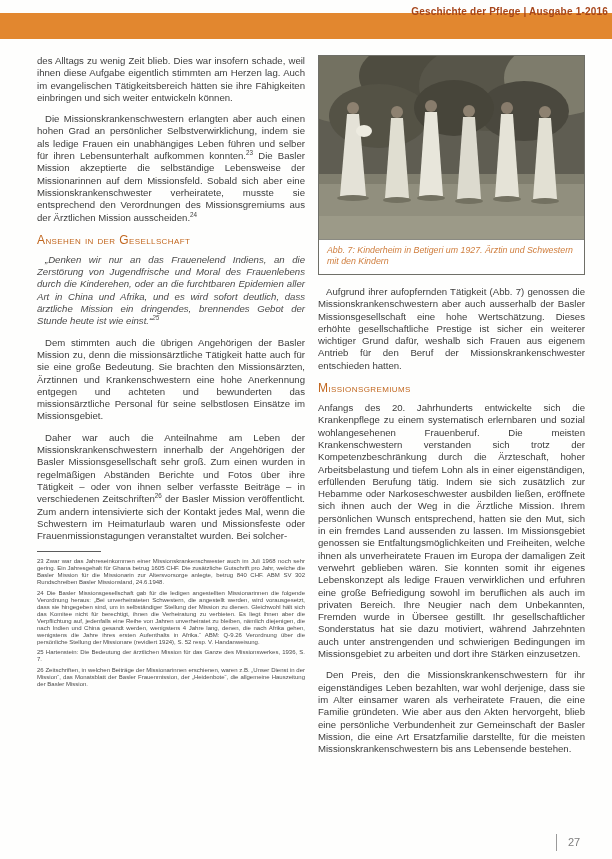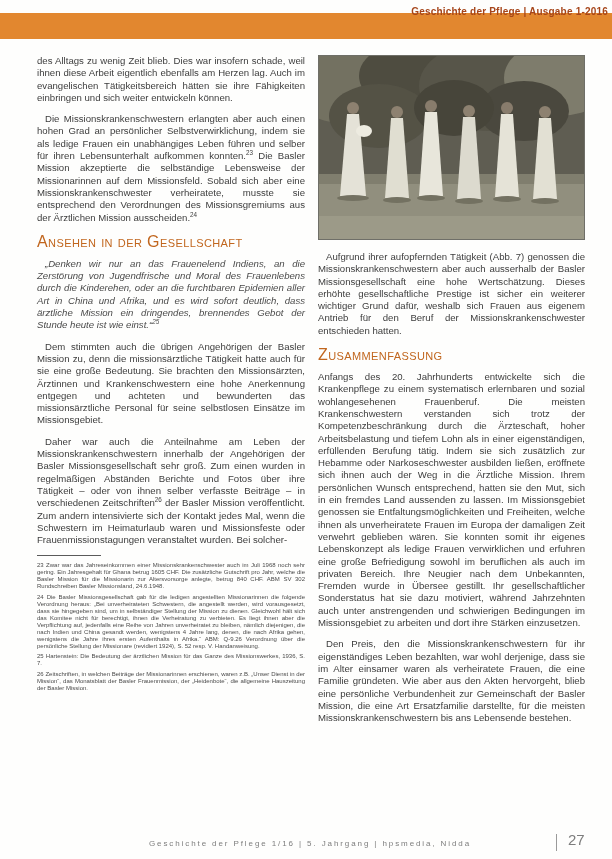--- a/index.html
+++ b/index.html
@@ -21,53 +21,53 @@
   .col-right { left:318px; width:267px; }
   .para {
     font-size:9.6px; line-height:12.3px; text-align:justify;
     color:#3d3d3d; margin:0 0 9px 0; text-indent:8px;
   }
   .para.first { text-indent:0; }
   .para.quote { font-style:italic; color:#4a4a4a; }
   sup.fnref { font-size:6.3px; line-height:0; vertical-align:super; }
   .section-heading {
     font-variant:small-caps; font-weight:normal; color:#c1661e;
-    font-size:16px; letter-spacing:0.4px; margin:4px 0 7px 0;
+    font-size:12px; letter-spacing:0.4px; margin:4px 0 7px 0;
   }
   
   .fn-rule { width:64px; height:0; border-top:1px solid #5a5a5a; margin:6px 0 6px 0; }
   .footnote {
     font-size:6px; line-height:7px; text-align:justify; color:#4b4b4b;
     margin:0 0 3.5px 0;
   }
   
   .figure { border:1px solid #6f6f68; background:#fff; margin-bottom:11px; }
   .figure svg { display:block; width:100%; height:183px; }
   .figure-caption {
     padding:5px 8px 7px 8px; font-size:8.8px; line-height:11px;
     font-style:italic; color:#cf7e3e; border-top:1px solid #8a8a82;
   }
   
   .footer-text {
     position:absolute; left:90px; width:440px; bottom:11px; text-align:center;
     font-size:8px; letter-spacing:1.9px; color:#7d7d7d; white-space:nowrap;
   }
   .footer-divider { position:absolute; left:556px; bottom:8px; width:1px; height:17px; background:#9a9a9a; }
-  .page-number { position:absolute; left:568px; bottom:11px; font-size:15px; color:#7d7d7d; }
+  .page-number { position:absolute; left:568px; bottom:11px; font-size:11px; color:#7d7d7d; }
 </style>
 </head>
 <body>
 
 <div class="page">
 
   <div class="band"></div>
   <div class="band-title">Geschichte der Pflege | Ausgabe 1-2016</div>
 
   <div class="col col-left">
-    <p class="para first">des Alltags zu wenig Zeit blieb. Dies war insofern schade, weil ihnen diese Arbeit eigentlich ebenfalls am Herzen lag. Auch im evangelischen Tätigkeitsbereich hätten sie ihre Fähigkeiten einbringen und sich weiter entwickeln können.</p>
+    <p class="para first">des Alltags zu wenig Zeit blieb. Dies war insofern schade, weil ihnen diese Aufgabe eigentlich stimmten am Herzen lag. Auch im evangelischen Tätigkeitsbereich hätten sie ihre Fähigkeiten einbringen und sich weiter entwickeln können.</p>
 
     <p class="para"><span>Die Missionskrankenschwestern erlangten aber auch einen hohen Grad an persönlicher Selbstverwirklichung, indem sie als ledige Frauen ein unabhängiges Leben führen und selber für ihren Lebensunterhalt aufkommen konnten.</span><sup class="fnref">23</sup><span> Die Basler Mission akzeptierte die selbständige Lebensweise der Missionarinnen auf dem Missionsfeld. Sobald sich aber eine Missionskrankenschwester verheiratete, musste sie entsprechend den Verordnungen des Missionsgremiums aus der Ärztlichen Mission ausscheiden.</span><sup class="fnref">24</sup></p>
 
     <h2 class="section-heading">Ansehen in der Gesellschaft</h2>
 
 
     <p class="para quote"><span>„Denken wir nur an das Frauenelend Indiens, an die Zerstörung von Jugendfrische und Moral des Frauenlebens durch die Kinderehen, oder an die furchtbaren Epidemien aller Art in China und Afrika, und es wird sofort deutlich, dass ärztliche Mission ein dringendes, brennendes Gebot der Stunde heute ist wie einst.“</span><sup class="fnref">25</sup></p>
 
     <p class="para">Dem stimmten auch die übrigen Angehörigen der Basler Mission zu, denn die missionsärztliche Tätigkeit hatte auch für sie eine große Bedeutung. Sie brachten den Missionsärzten, Ärztinnen und Krankenschwestern eine hohe Anerkennung entgegen und achteten und bewunderten das missionsärztliche Personal für seine selbstlosen Einsätze im Missionsgebiet.</p>
 
@@ -120,29 +120,29 @@
 
         <ellipse cx="34" cy="142" rx="16" ry="3" fill="#6e6e60"></ellipse>
         <ellipse cx="78" cy="144" rx="14" ry="3" fill="#6e6e60"></ellipse>
         <ellipse cx="112" cy="142" rx="14" ry="3" fill="#6e6e60"></ellipse>
         <ellipse cx="150" cy="145" rx="14" ry="3" fill="#6e6e60"></ellipse>
         <ellipse cx="188" cy="143" rx="14" ry="3" fill="#6e6e60"></ellipse>
         <ellipse cx="226" cy="145" rx="14" ry="3" fill="#6e6e60"></ellipse>
 
         <rect x="0" y="0" width="265" height="183" fill="#b39a6e" opacity="0.08"></rect>
       </svg>
+      <figcaption class="figure-caption">Abb. 7: Kinderheim in Betigeri um 1927. Ärztin und Schwestern mit den Kindern</figcaption>
     </figure>
 
 
     <p class="para">Aufgrund ihrer aufopfernden Tätigkeit (Abb. 7) genossen die Missionskrankenschwestern aber auch ausserhalb der Basler Missionsgesellschaft eine hohe Wertschätzung. Dieses erhöhte gesellschaftliche Prestige ist sicher ein weiterer wichtiger Grund dafür, weshalb sich Frauen aus eigenem Antrieb für den Beruf der Missionskrankenschwester entschieden hatten.</p>
 
-    <h2 class="section-heading">Zusammenfassung</h2>
+    <h2 class="section-heading">Missionsgremiums</h2>
 
     <p class="para first">Anfangs des 20. Jahrhunderts entwickelte sich die Krankenpflege zu einem systematisch erlernbaren und sozial wohlangesehenen Frauenberuf. Die meisten Krankenschwestern verstanden sich trotz der Kompetenzbeschränkung durch die Ärzteschaft, hoher Arbeitsbelastung und tiefem Lohn als in einer eigenständigen, erfüllenden Berufung tätig. Indem sie sich zusätzlich zur Hebamme oder Narkoseschwester ausbilden ließen, eröffnete sich ihnen auch der Weg in die Ärztliche Mission. Ihrem persönlichen Wunsch entsprechend, hatten sie den Mut, sich in ein fremdes Land aussenden zu lassen. Im Missionsgebiet genossen sie Entfaltungsmöglichkeiten und Freiheiten, welche ihnen als unverheiratete Frauen im Europa der damaligen Zeit verwehrt geblieben wären. Sie konnten somit ihr eigenes Lebenskonzept als ledige Frauen verwirklichen und erfuhren eine große Befriedigung sowohl im beruflichen als auch im privaten Bereich. Ihre Neugier nach dem Unbekannten, Fremden wurde in Übersee gestillt. Ihr gesellschaftlicher Sonderstatus hat sie dazu motiviert, während Jahrzehnten auch unter anstrengenden und schwierigen Bedingungen im Missionsgebiet zu arbeiten und dort ihre Stärken einzusetzen.</p>
 
     <p class="para">Den Preis, den die Missionskrankenschwestern für ihr eigenständiges Leben bezahlten, war wohl derjenige, dass sie im Alter einsamer waren als verheiratete Frauen, die eine Familie gründeten. Wie aber aus den Akten hervorgeht, blieb eine persönliche Verbundenheit zur Gemeinschaft der Basler Mission, die eine Art Ersatzfamilie darstellte, für die meisten Missionskrankenschwestern bis ans Lebensende bestehen.</p>
   </div>
 
-  <div class="footer-text">Geschichte der Pflege 1/16 | 5. Jahrgang | hpsmedia, Nidda</div>
   <div class="footer-divider"></div>
   <div class="page-number">27</div>
 
 </div>
 
 </body></html>

